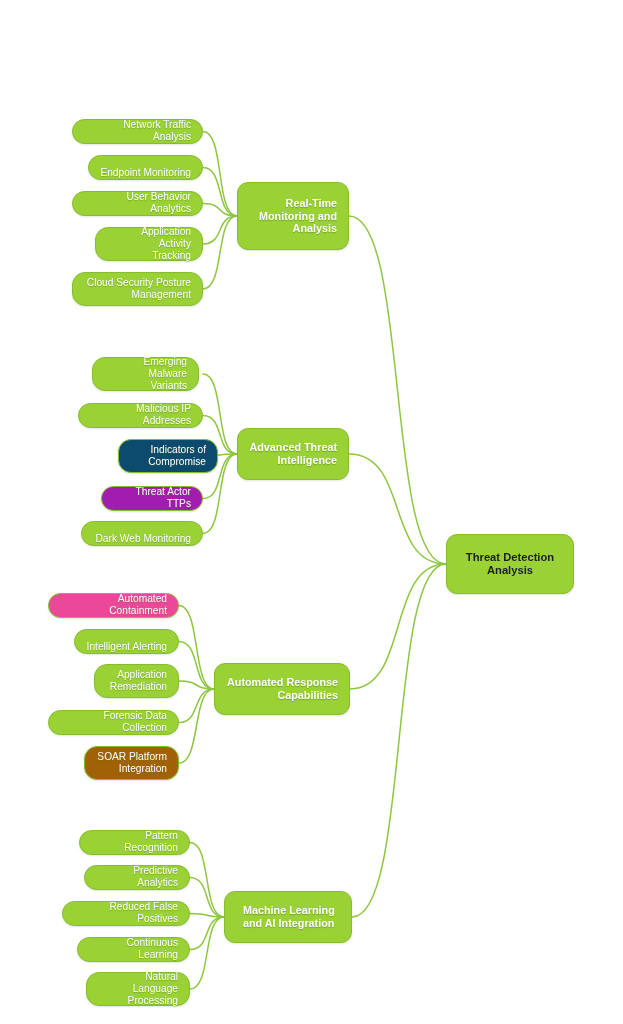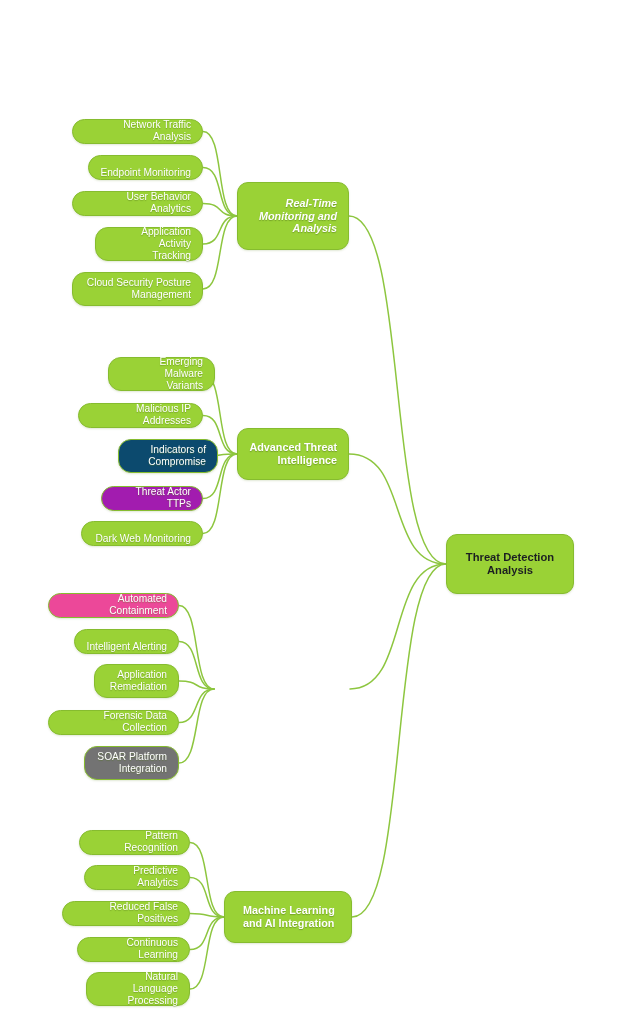--- a/index.html
+++ b/index.html
@@ -166,26 +166,26 @@
         <span class="node-text">User Behavior Analytics</span>
       </div>
       <div class="node leaf" style="left: 95px; top: 227px; width: 108px; height: 34px; background: rgb(154, 210, 54); border-color: rgb(134, 188, 47);">
         <span class="node-text">Application Activity
 Tracking</span>
       </div>
       <div class="node leaf" style="left: 72px; top: 272px; width: 131px; height: 34px; background: rgb(154, 210, 54); border-color: rgb(134, 188, 47);">
         <span class="node-text">Cloud Security Posture
 Management</span>
       </div>
-      <div class="node branch" style="left: 237px; top: 182px; width: 112px; height: 68px; background: rgb(154, 210, 54); border-color: rgb(134, 188, 47); font-style: italic;">
+      <div class="node branch" style="left: 237px; top: 182px; width: 112px; height: 68px; background: rgb(154, 210, 54); border-color: rgb(134, 188, 47);">
         <span class="node-text">Real-Time
 Monitoring and
 Analysis</span>
       </div>
-      <div class="node leaf" style="left: 108px; top: 357px; width: 107px; height: 34px; background: rgb(154, 210, 54); border-color: rgb(134, 188, 47);">
+      <div class="node leaf" style="left: 92px; top: 357px; width: 107px; height: 34px; background: rgb(154, 210, 54); border-color: rgb(134, 188, 47);">
         <span class="node-text">Emerging Malware
 Variants</span>
       </div>
       <div class="node leaf pill" style="left: 78px; top: 403px; width: 125px; height: 25px; background: rgb(154, 210, 54); border-color: rgb(134, 188, 47);">
         <span class="node-text">Malicious IP Addresses</span>
       </div>
       <div class="node leaf" style="left: 118px; top: 439px; width: 100px; height: 34px; background: #0c4a6e; border-color: rgb(134, 188, 47);">
         <span class="node-text">Indicators of
 Compromise</span>
       </div>
@@ -205,23 +205,27 @@
       <div class="node leaf pill" style="left: 74px; top: 629px; width: 105px; height: 25px; background: rgb(154, 210, 54); border-color: rgb(134, 188, 47);">
         <span class="node-text">Intelligent Alerting</span>
       </div>
       <div class="node leaf" style="left: 94px; top: 664px; width: 85px; height: 34px; background: rgb(154, 210, 54); border-color: rgb(134, 188, 47);">
         <span class="node-text">Application
 Remediation</span>
       </div>
       <div class="node leaf pill" style="left: 48px; top: 710px; width: 131px; height: 25px; background: rgb(154, 210, 54); border-color: rgb(134, 188, 47);">
         <span class="node-text">Forensic Data Collection</span>
       </div>
-      <div class="node leaf" style="left: 84px; top: 746px; width: 95px; height: 34px; background: #737373; border-color: rgb(134, 188, 47);">
+      <div class="node leaf" style="left: 84px; top: 746px; width: 95px; height: 34px; background: #a16207; border-color: rgb(134, 188, 47);">
         <span class="node-text">SOAR Platform
 Integration</span>
+      </div>
+      <div class="node branch" style="left: 214px; top: 663px; width: 136px; height: 52px; background: rgb(154, 210, 54); border-color: rgb(134, 188, 47);">
+        <span class="node-text">Automated Response
+Capabilities</span>
       </div>
       <div class="node leaf pill" style="left: 79px; top: 830px; width: 111px; height: 25px; background: rgb(154, 210, 54); border-color: rgb(134, 188, 47);">
         <span class="node-text">Pattern Recognition</span>
       </div>
       <div class="node leaf pill" style="left: 84px; top: 865px; width: 106px; height: 25px; background: rgb(154, 210, 54); border-color: rgb(134, 188, 47);">
         <span class="node-text">Predictive Analytics</span>
       </div>
       <div class="node leaf pill" style="left: 62px; top: 901px; width: 128px; height: 25px; background: rgb(154, 210, 54); border-color: rgb(134, 188, 47);">
         <span class="node-text">Reduced False Positives</span>
       </div>

